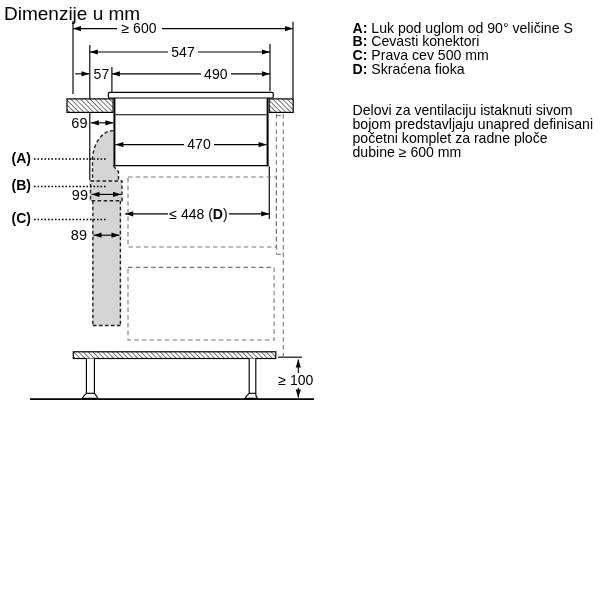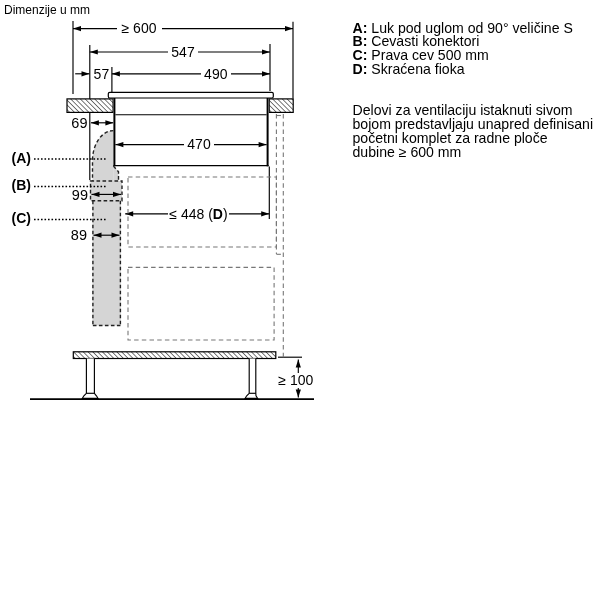--- a/index.html
+++ b/index.html
@@ -156,21 +156,21 @@
   </g>
   <text x="87" y="240.2" text-anchor="end" font-size="14.5">89</text>
   <text x="295.8" y="385.3" text-anchor="middle">≥ 100</text>
 </g>
 <g font-family="Liberation Sans, sans-serif" font-size="14" font-weight="bold" fill="#000">
   <text x="21.3" y="162.5" text-anchor="middle">(A)</text>
   <text x="21.3" y="189.9" text-anchor="middle">(B)</text>
   <text x="21.3" y="222.9" text-anchor="middle">(C)</text>
 </g>
 </svg>
-<div class="t" style="left:4px;top:3px;font-size:12px;text-align:center;">Dimenzije u mm</div>
+<div class="t" style="left:4px;top:3px;font-size:19px;text-align:center;">Dimenzije u mm</div>
 <div id="rtext">
 <b>A:</b> Luk pod uglom od 90° veličine S<br>
 <b>B:</b> Cevasti konektori<br>
 <b>C:</b> Prava cev 500 mm<br>
 <b>D:</b> Skraćena fioka
 </div>
 <div id="rpar">
 Delovi za ventilaciju istaknuti sivom<br>
 bojom predstavljaju unapred definisani<br>
 početni komplet za radne ploče<br>

